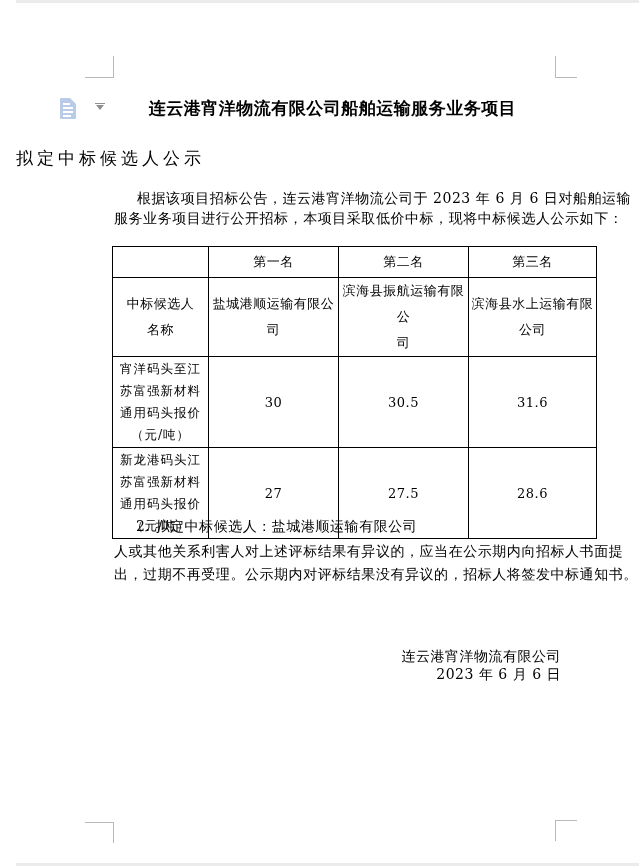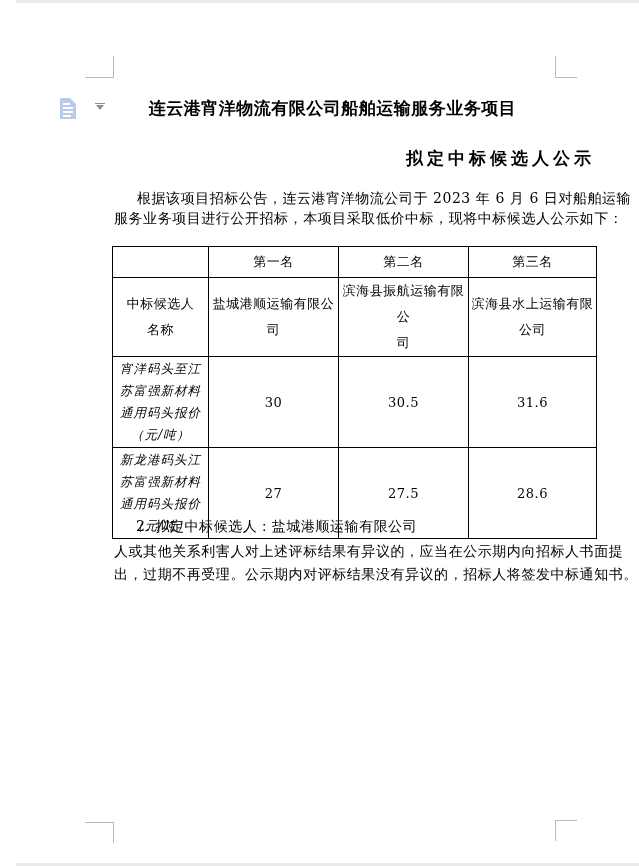--- a/index.html
+++ b/index.html
@@ -17,37 +17,37 @@
   .paste-doc{position:absolute;left:2px;top:2px;width:16px;height:21px;background:#b9cbe6;border-radius:1px;}
   .paste-fold{position:absolute;right:0;top:0;width:0;height:0;border-left:6px solid transparent;border-top:6px solid #ffffff;}
   .paste-bar{position:absolute;left:3px;height:2px;background:#ffffff;}
   .pb1{top:5px;width:7px;} .pb2{top:9px;width:10px;} .pb3{top:13px;width:10px;} .pb4{top:17px;width:8px;}
   .paste-arrow{position:absolute;left:38px;top:9px;width:0;height:0;
                border-left:4px solid transparent;border-right:4px solid transparent;border-top:5px solid #8f8f8f;}
   .paste-arrow-line{position:absolute;left:37px;top:7px;width:10px;height:1px;background:#8f8f8f;}
   
   .doc-title{position:absolute;left:0;top:97px;width:633px;text-align:center;
              font-size:17px;font-weight:bold;letter-spacing:0.5px;}
-  .doc-subtitle{position:absolute;left:0;top:147px;width:579px;text-align:right;
-                font-size:17px;font-weight:bold;letter-spacing:4px;}
+  .doc-subtitle{position:absolute;left:0;top:147px;width:579px;text-align:left;
+                font-size:17px;font-weight:normal;letter-spacing:4px;}
   .para{position:absolute;left:98px;width:482px;font-size:14px;letter-spacing:0.55px;}
   .p1{top:188px;line-height:20px;}
   .p2{top:516px;line-height:20px;}
   .p3{top:540px;line-height:23px;}
   .line{white-space:nowrap;}
   .ind24{text-indent:23px;} .ind19{text-indent:19px;} .ind22{text-indent:22px;}
   
   .doc-table{position:absolute;left:96px;top:246px;border-collapse:collapse;table-layout:fixed;}
   .doc-table td{border:1px solid #000;text-align:center;vertical-align:middle;
                 font-size:13px;padding:0;letter-spacing:0.5px;}
   .r1 td{height:30px;}
   .r2 td{height:57px;}
   .rp td{height:90px;}
   .r2 .ln{display:block;line-height:26px;}
-  .lbl-cell{text-align:left;vertical-align:top;padding:3px 2px 0 5px;font-style:italic;}
+  .lbl-cell{text-align:left;vertical-align:top;padding:3px 2px 0 5px;}
   .lbl-cell .ln{display:block;line-height:22px;letter-spacing:1px;font-size:12.5px;}
   
   .phones{position:absolute;left:98px;top:613px;font-size:13px;line-height:17px;letter-spacing:0.3px;}
   .sign{position:absolute;left:98px;top:648px;width:447px;text-align:right;font-size:14px;line-height:17.5px;letter-spacing:0.5px;}
 </style>
 </head>
 <body>
 
 <div class="screen">
 
@@ -144,14 +144,18 @@
   <div class="para p2">
     <div class="line ind22">2.  拟定中标候选人：盐城港顺运输有限公司</div>
   </div>
 
   <div class="para p3">
     <div class="line">人或其他关系利害人对上述评标结果有异议的，应当在公示期内向招标人书面提</div>
     <div class="line">出，过期不再受理。公示期内对评标结果没有异议的，招标人将签发中标通知书。</div>
   </div>
 
 
+  <div class="sign">
+    <div class="line">连云港宵洋物流有限公司</div>
+    <div class="line">2023 年 6 月 6 日</div>
+  </div>
 
 </div>
 
 </body></html>

